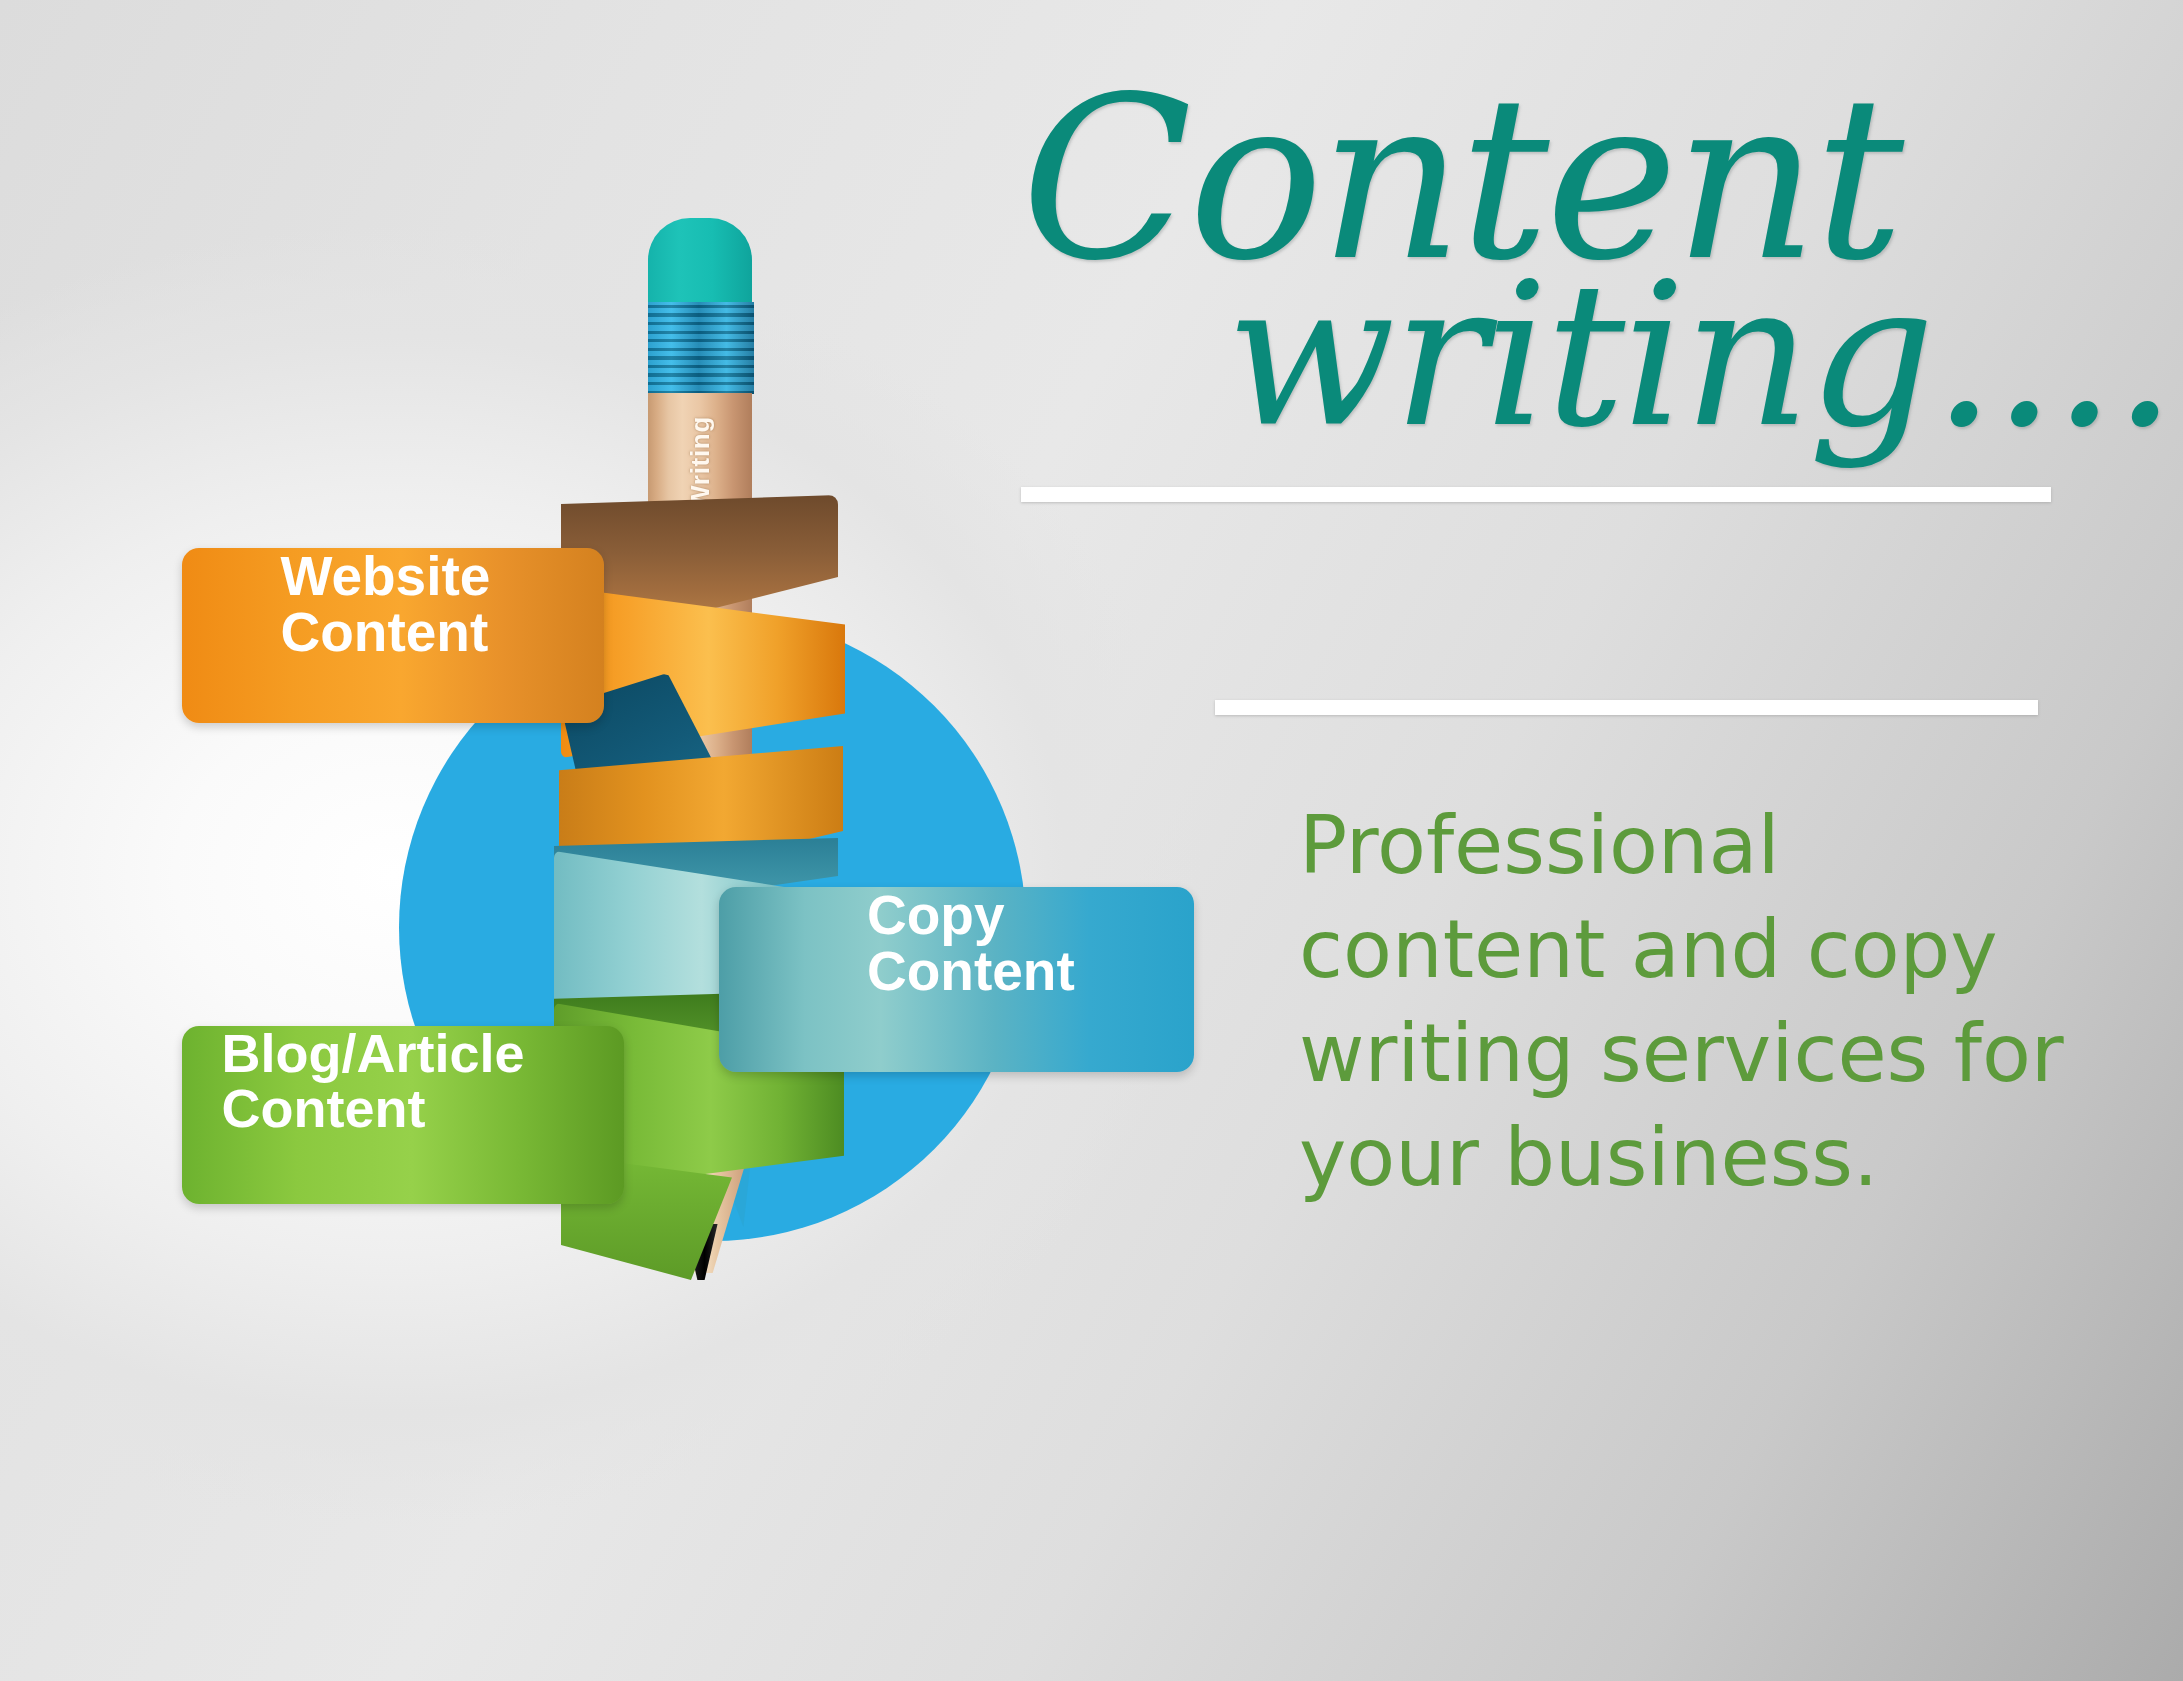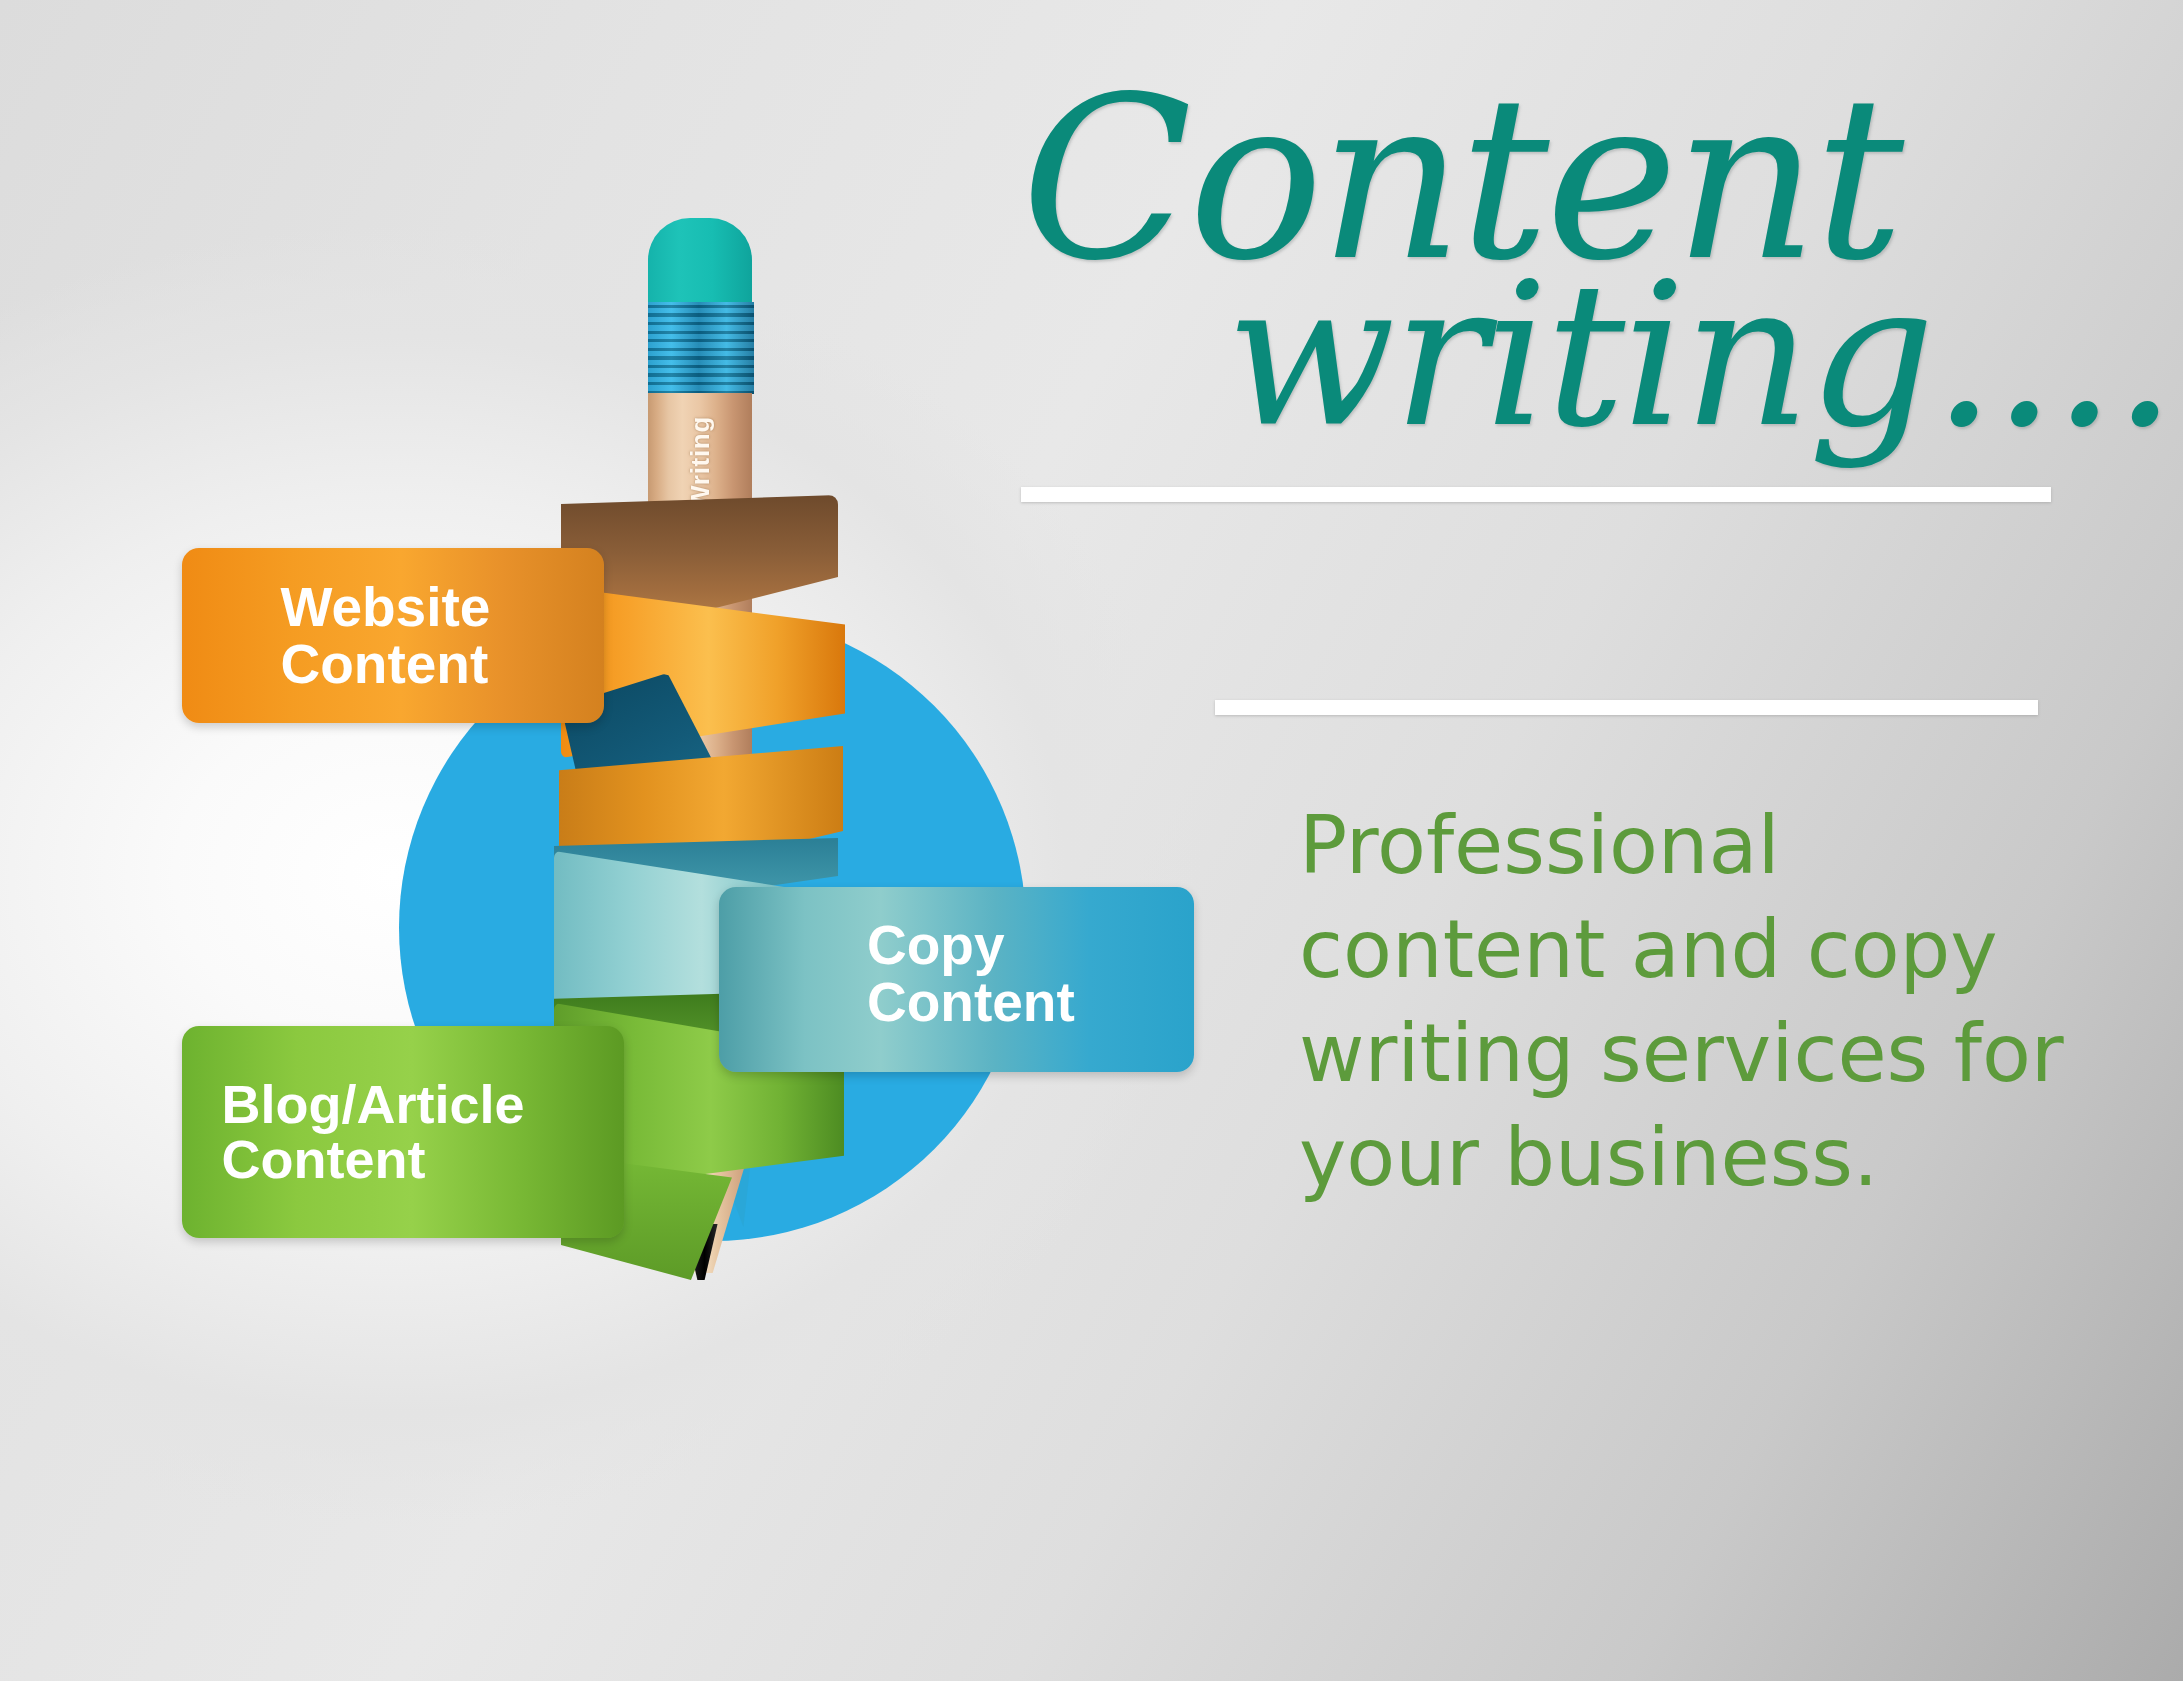--- a/index.html
+++ b/index.html
@@ -135,38 +135,38 @@
   .rib-gr-tail{
     left:396px;top:937px;width:171px;height:125px;
     background:linear-gradient(180deg,#76b936 0%,#5d9b27 100%);
     clip-path:polygon(0% 0%, 100% 18%, 76% 100%, 0% 72%);
   }
 
   
   .label{
     position:absolute;box-sizing:border-box;
     border-radius:17px;color:#ffffff;font-weight:bold;
-    display:flex;flex-direction:column;justify-content:center;
+    display:flex;flex-direction:column;
     font-family:"Liberation Sans",sans-serif;
     box-shadow:0 4px 9.2px rgba(0,0,0,.18);
   }
   .label span{display:block;line-height:1.02;}
 
   .label-website{
     left:16.5px;top:330px;width:422px;height:175px;
     padding:0 0 0 99px;font-size:55px;
     background:linear-gradient(90deg,#f08b14 0%,#f59c22 26%,#f9a72f 52%,#e8912a 76%,#d4811f 100%);
   }
   .label-copy{
     left:554px;top:669px;width:475px;height:185px;
     padding:0 0 12px 148px;font-size:55px;
     background:linear-gradient(90deg,#4d9ea7 0%,#7cc2c4 18%,#8fcdcc 34%,#5bb3c4 58%,#36a9cf 78%,#2aa3cb 100%);
   }
   .label-blog{
-    left:16.5px;top:808px;width:442px;height:212px;
+    left:16.5px;top:808px;width:442px;height:178px;
     padding:0 0 0 40px;font-size:54px;
     background:linear-gradient(90deg,#6db22f 0%,#8bc93f 26%,#96d14a 52%,#79b935 76%,#5c9a23 100%);
   }
 
   
   #right{position:absolute;left:989px;top:0;width:1194px;height:1682px;}
 
   .script{
     position:absolute;color:#0a8a7a;
     font-family:"DejaVu Serif",serif;

